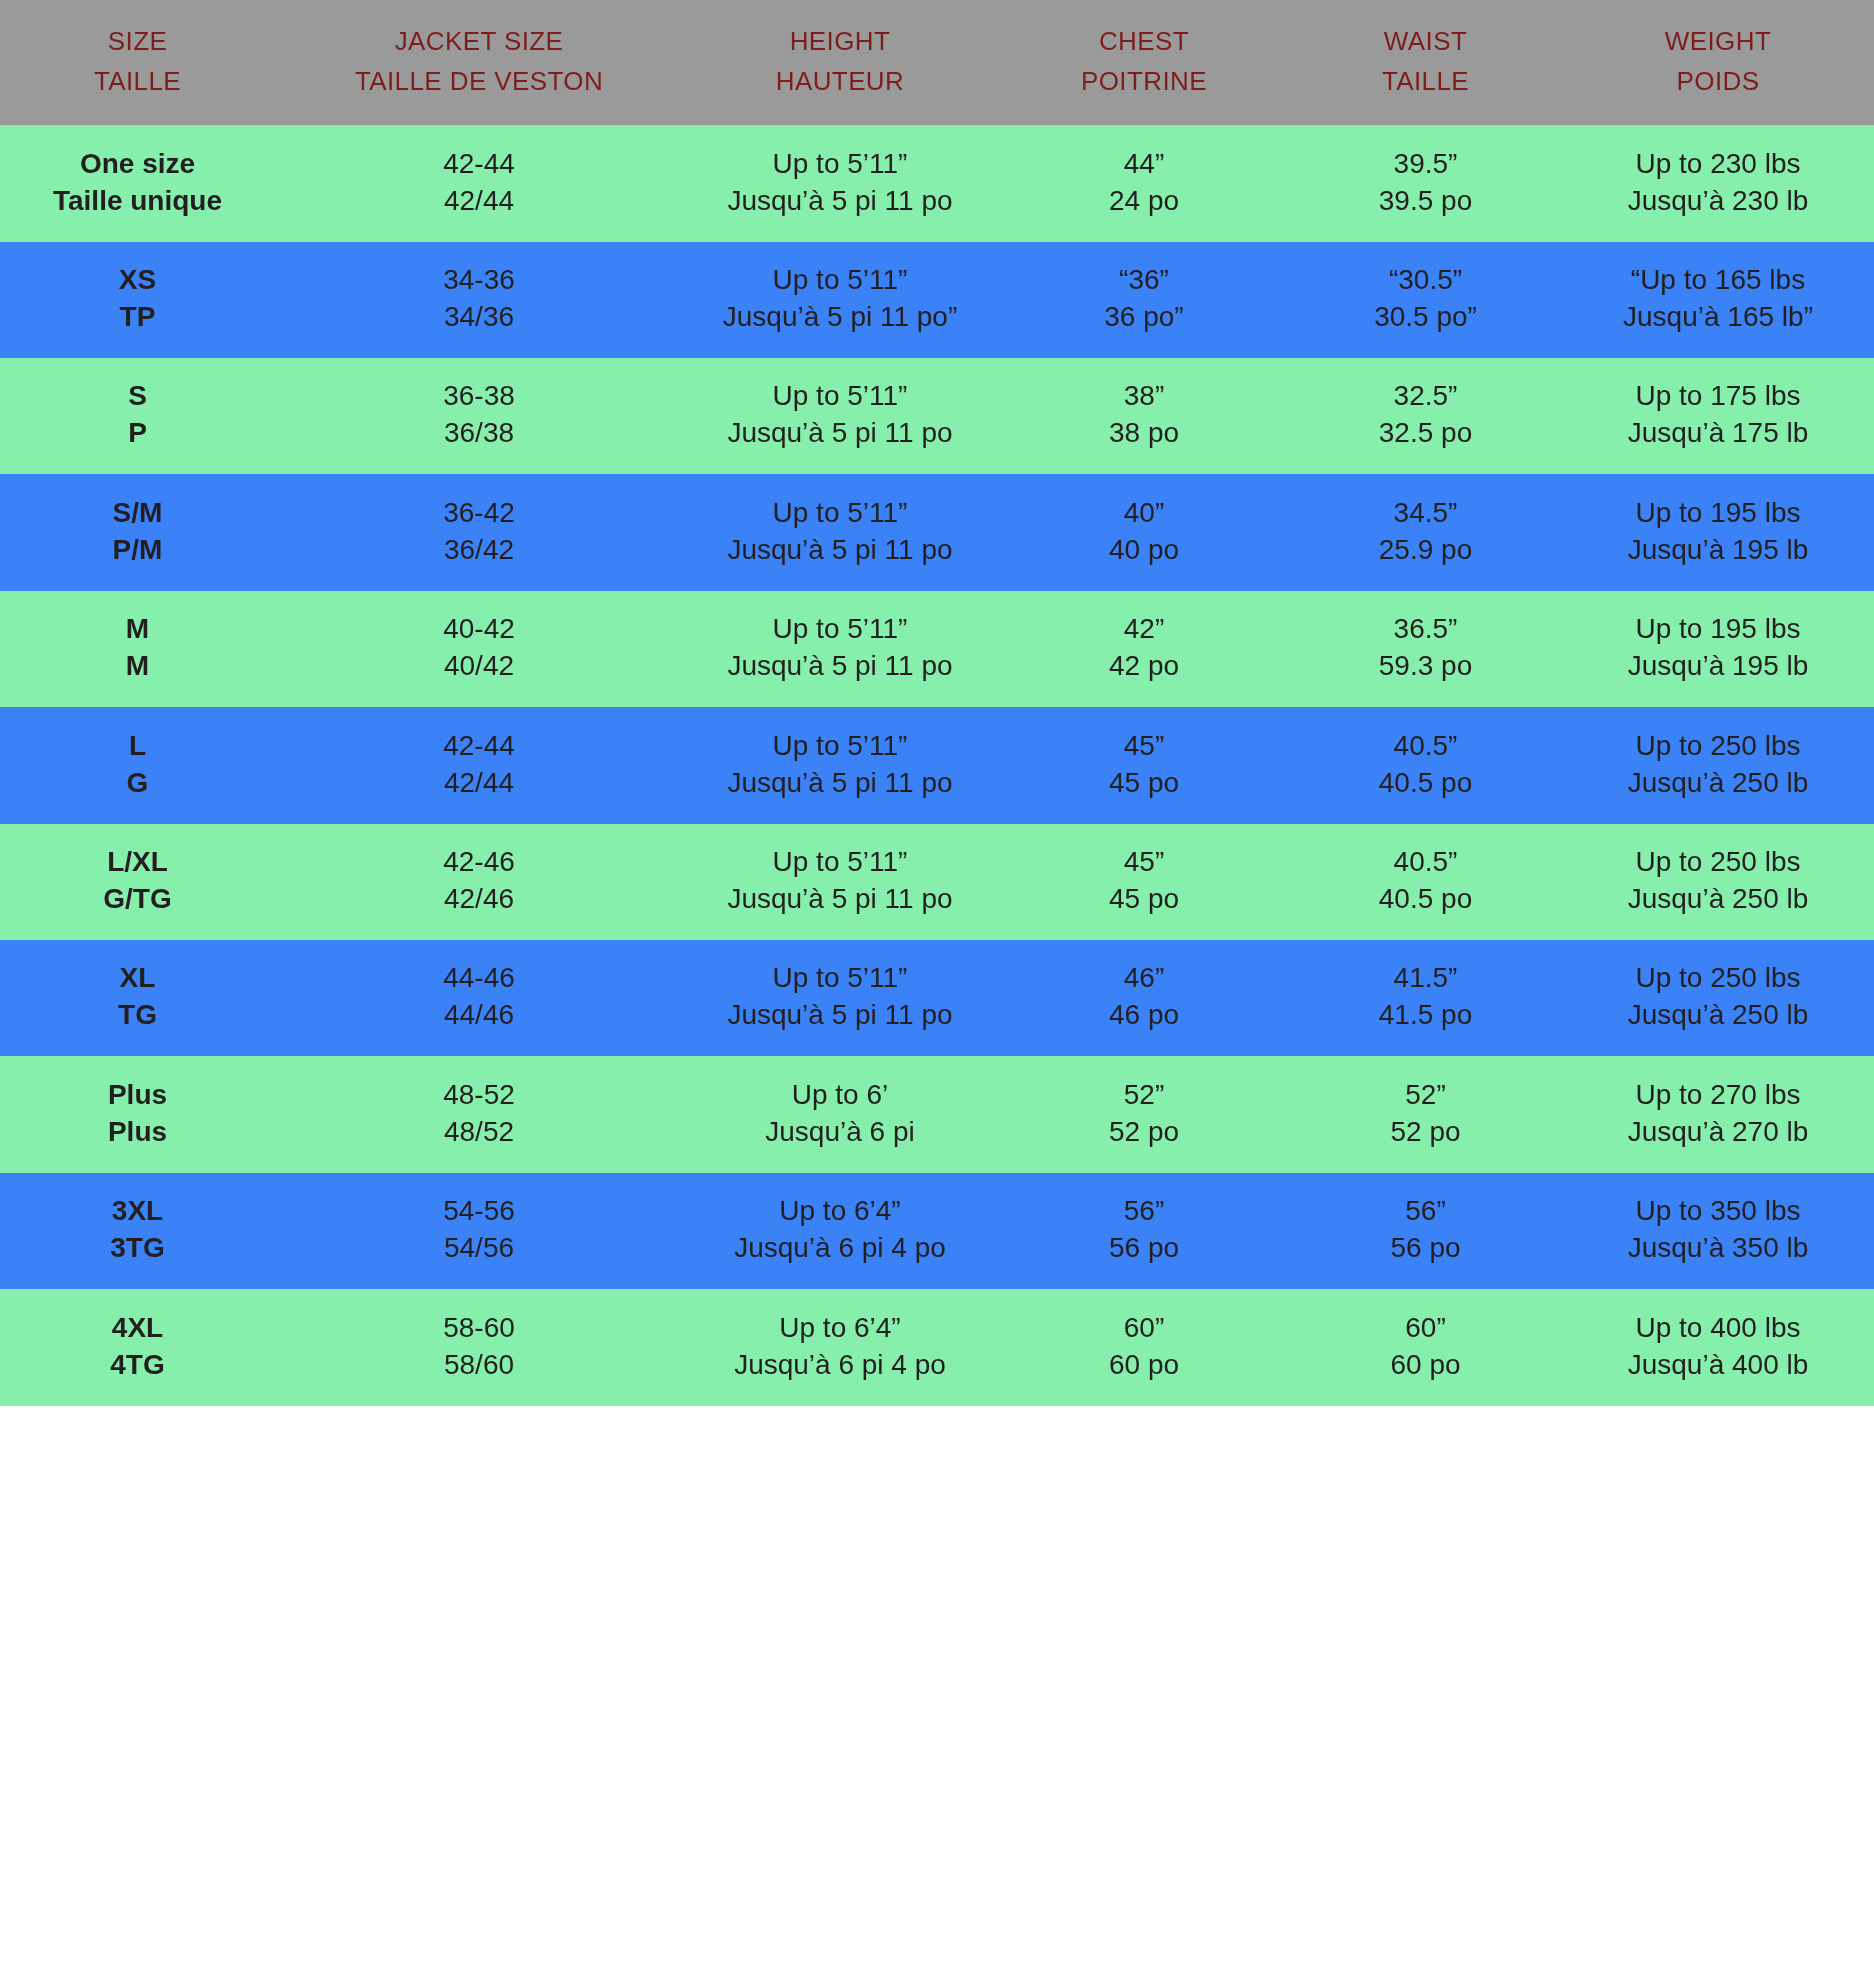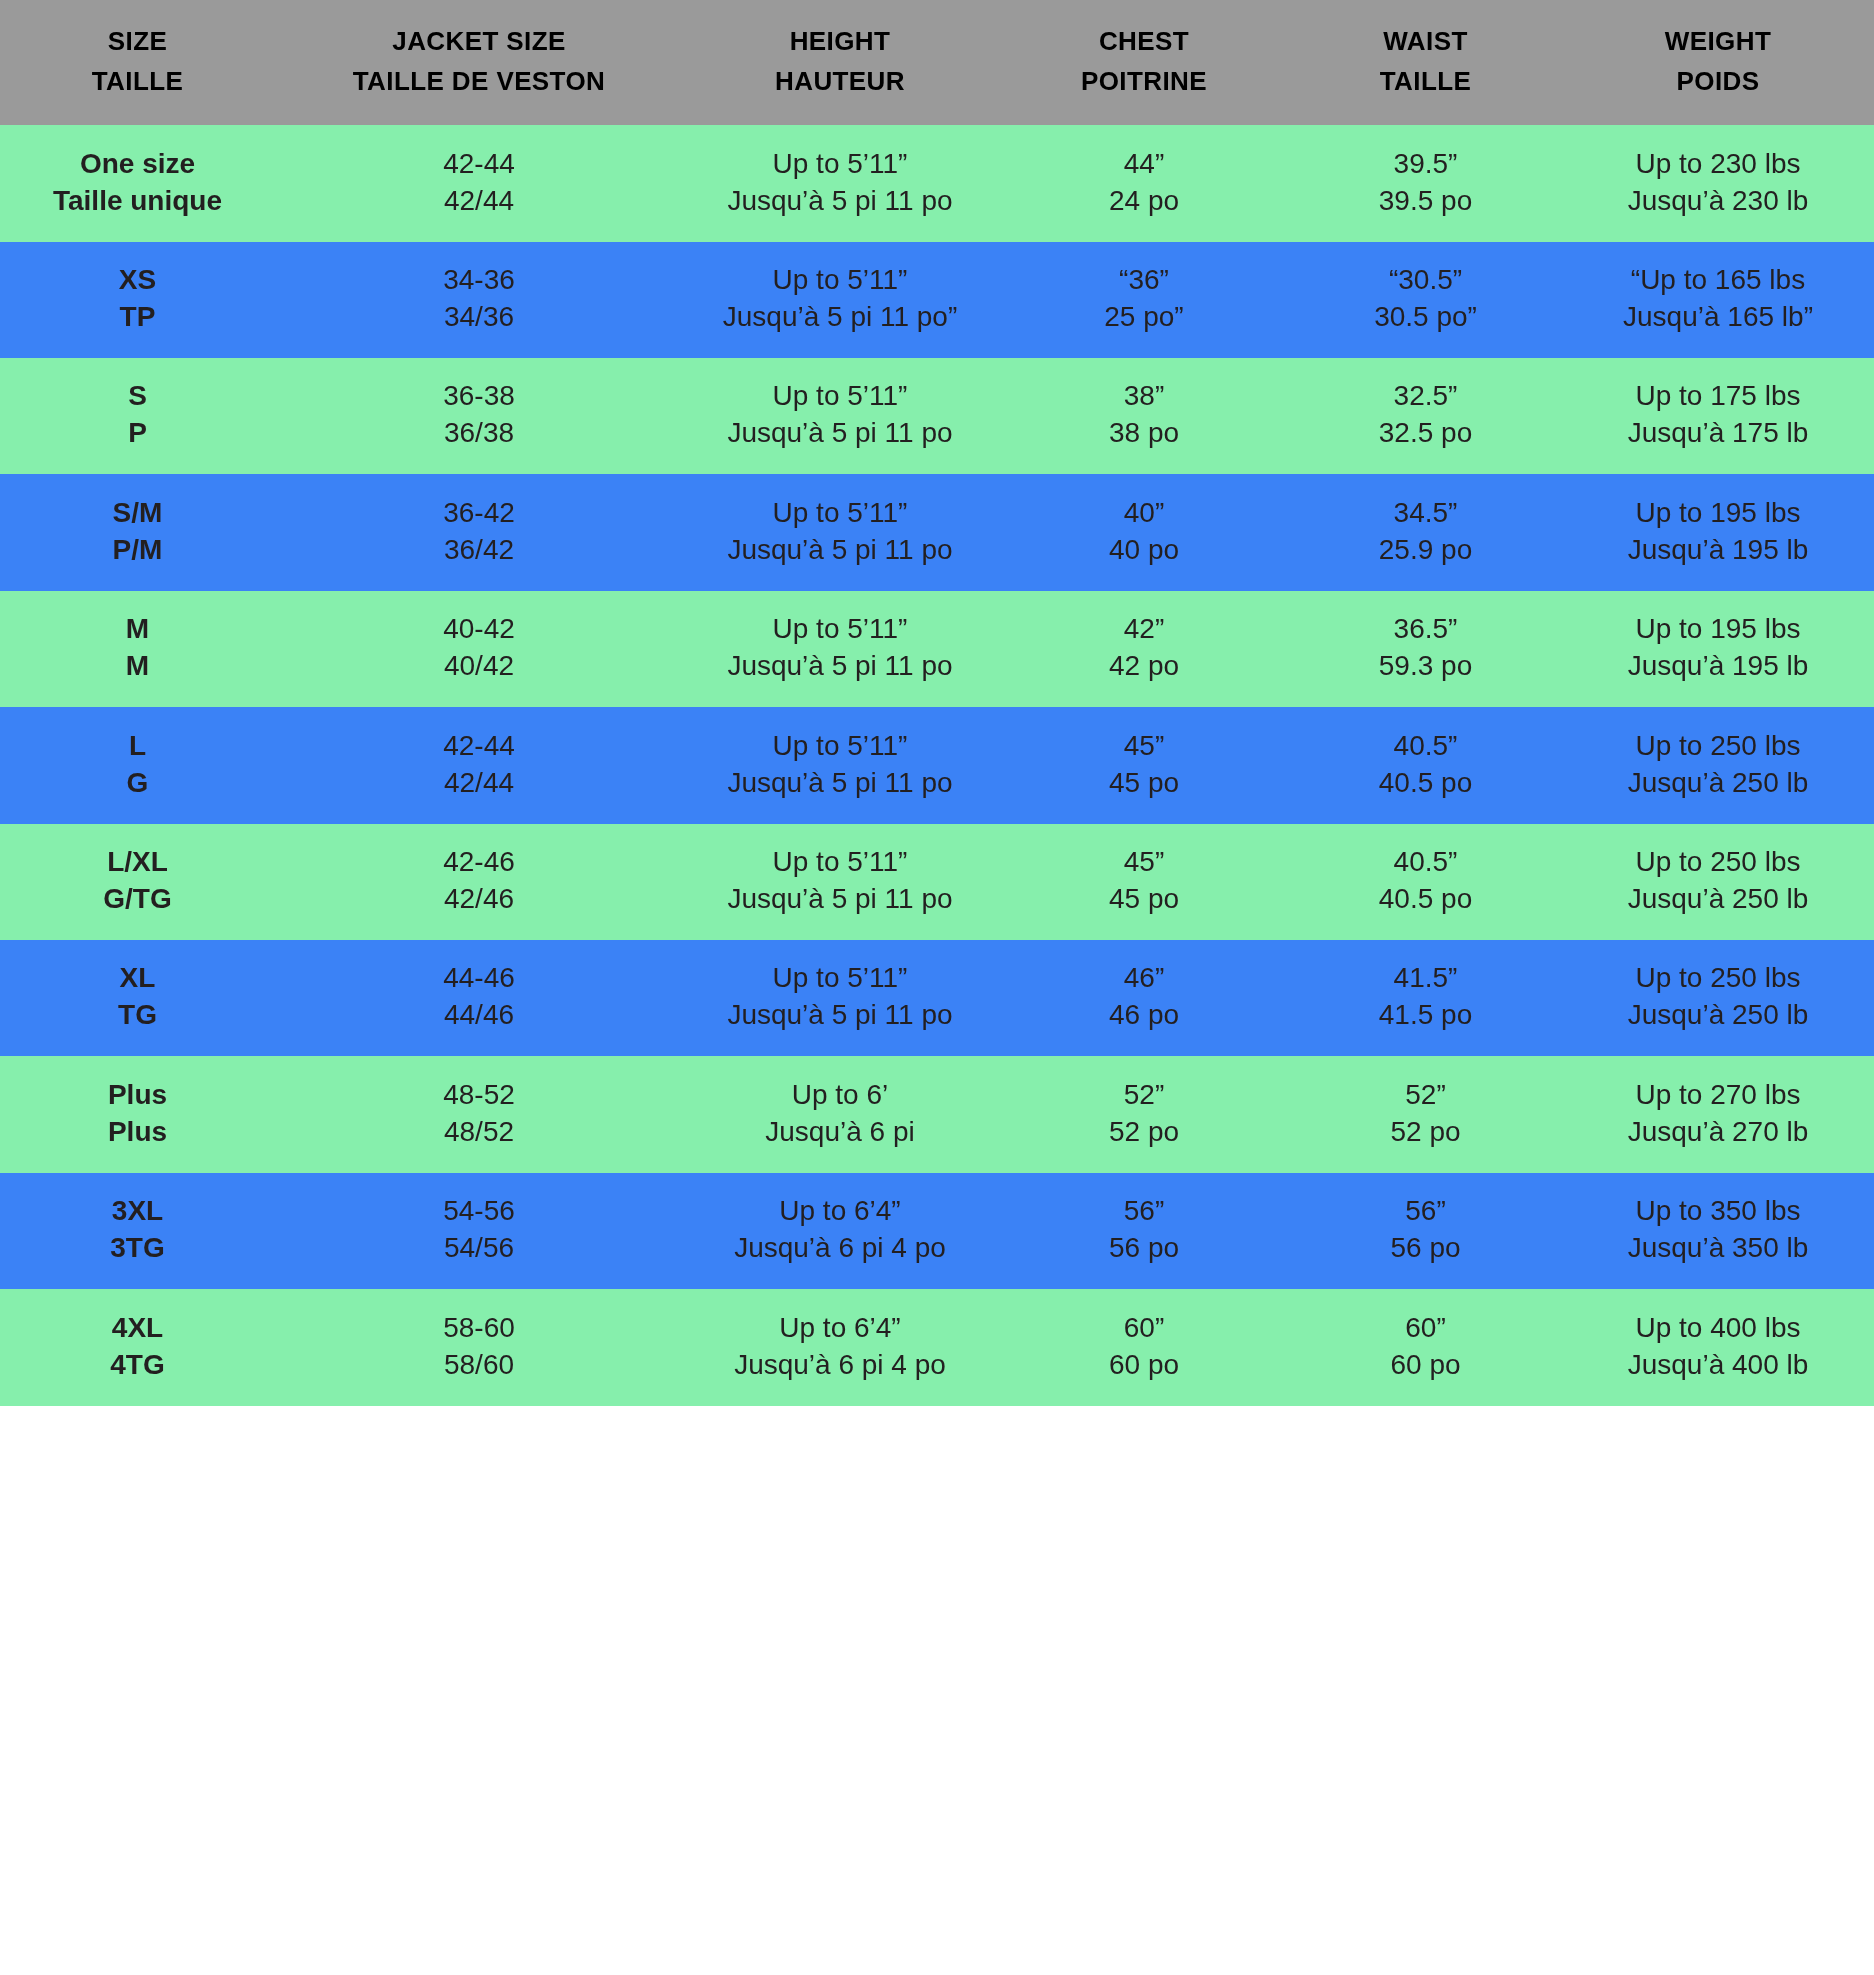--- a/index.html
+++ b/index.html
@@ -20,23 +20,23 @@
   }
   table.size-chart col.c0 { width: 275px; }
   table.size-chart col.c1 { width: 408px; }
   table.size-chart col.c2 { width: 314px; }
   table.size-chart col.c3 { width: 294px; }
   table.size-chart col.c4 { width: 269px; }
   table.size-chart col.c5 { width: 316px; }
 
   thead th {
     background: #9a9a9a;
-    color: #000000;
+    color: #7f1d1d;
     font-size: 26px;
-    font-weight: bold;
+    font-weight: normal;
     letter-spacing: 0.4px;
     padding: 20.5px 8px 24px 8px;
     text-align: center;
     vertical-align: middle;
     border: 0;
     line-height: 1.55;
   }
   thead th .line2 { display: block; }
 
   tbody td {
@@ -133,21 +133,21 @@
       <td>
         <span class="row-en">34-36</span>
         <span class="row-fr">34/36</span>
       </td>
       <td class="tall">
         <span class="row-en">Up to 5’11”</span>
         <span class="row-fr">Jusqu’à 5 pi 11 po”</span>
       </td>
       <td>
         <span class="row-en">“36”</span>
-        <span class="row-fr">25 po”</span>
+        <span class="row-fr">36 po”</span>
       </td>
       <td>
         <span class="row-en">“30.5”</span>
         <span class="row-fr">30.5 po”</span>
       </td>
       <td>
         <span class="row-en">“Up to 165 lbs</span>
         <span class="row-fr">Jusqu’à 165 lb”</span>
       </td>
     </tr>

